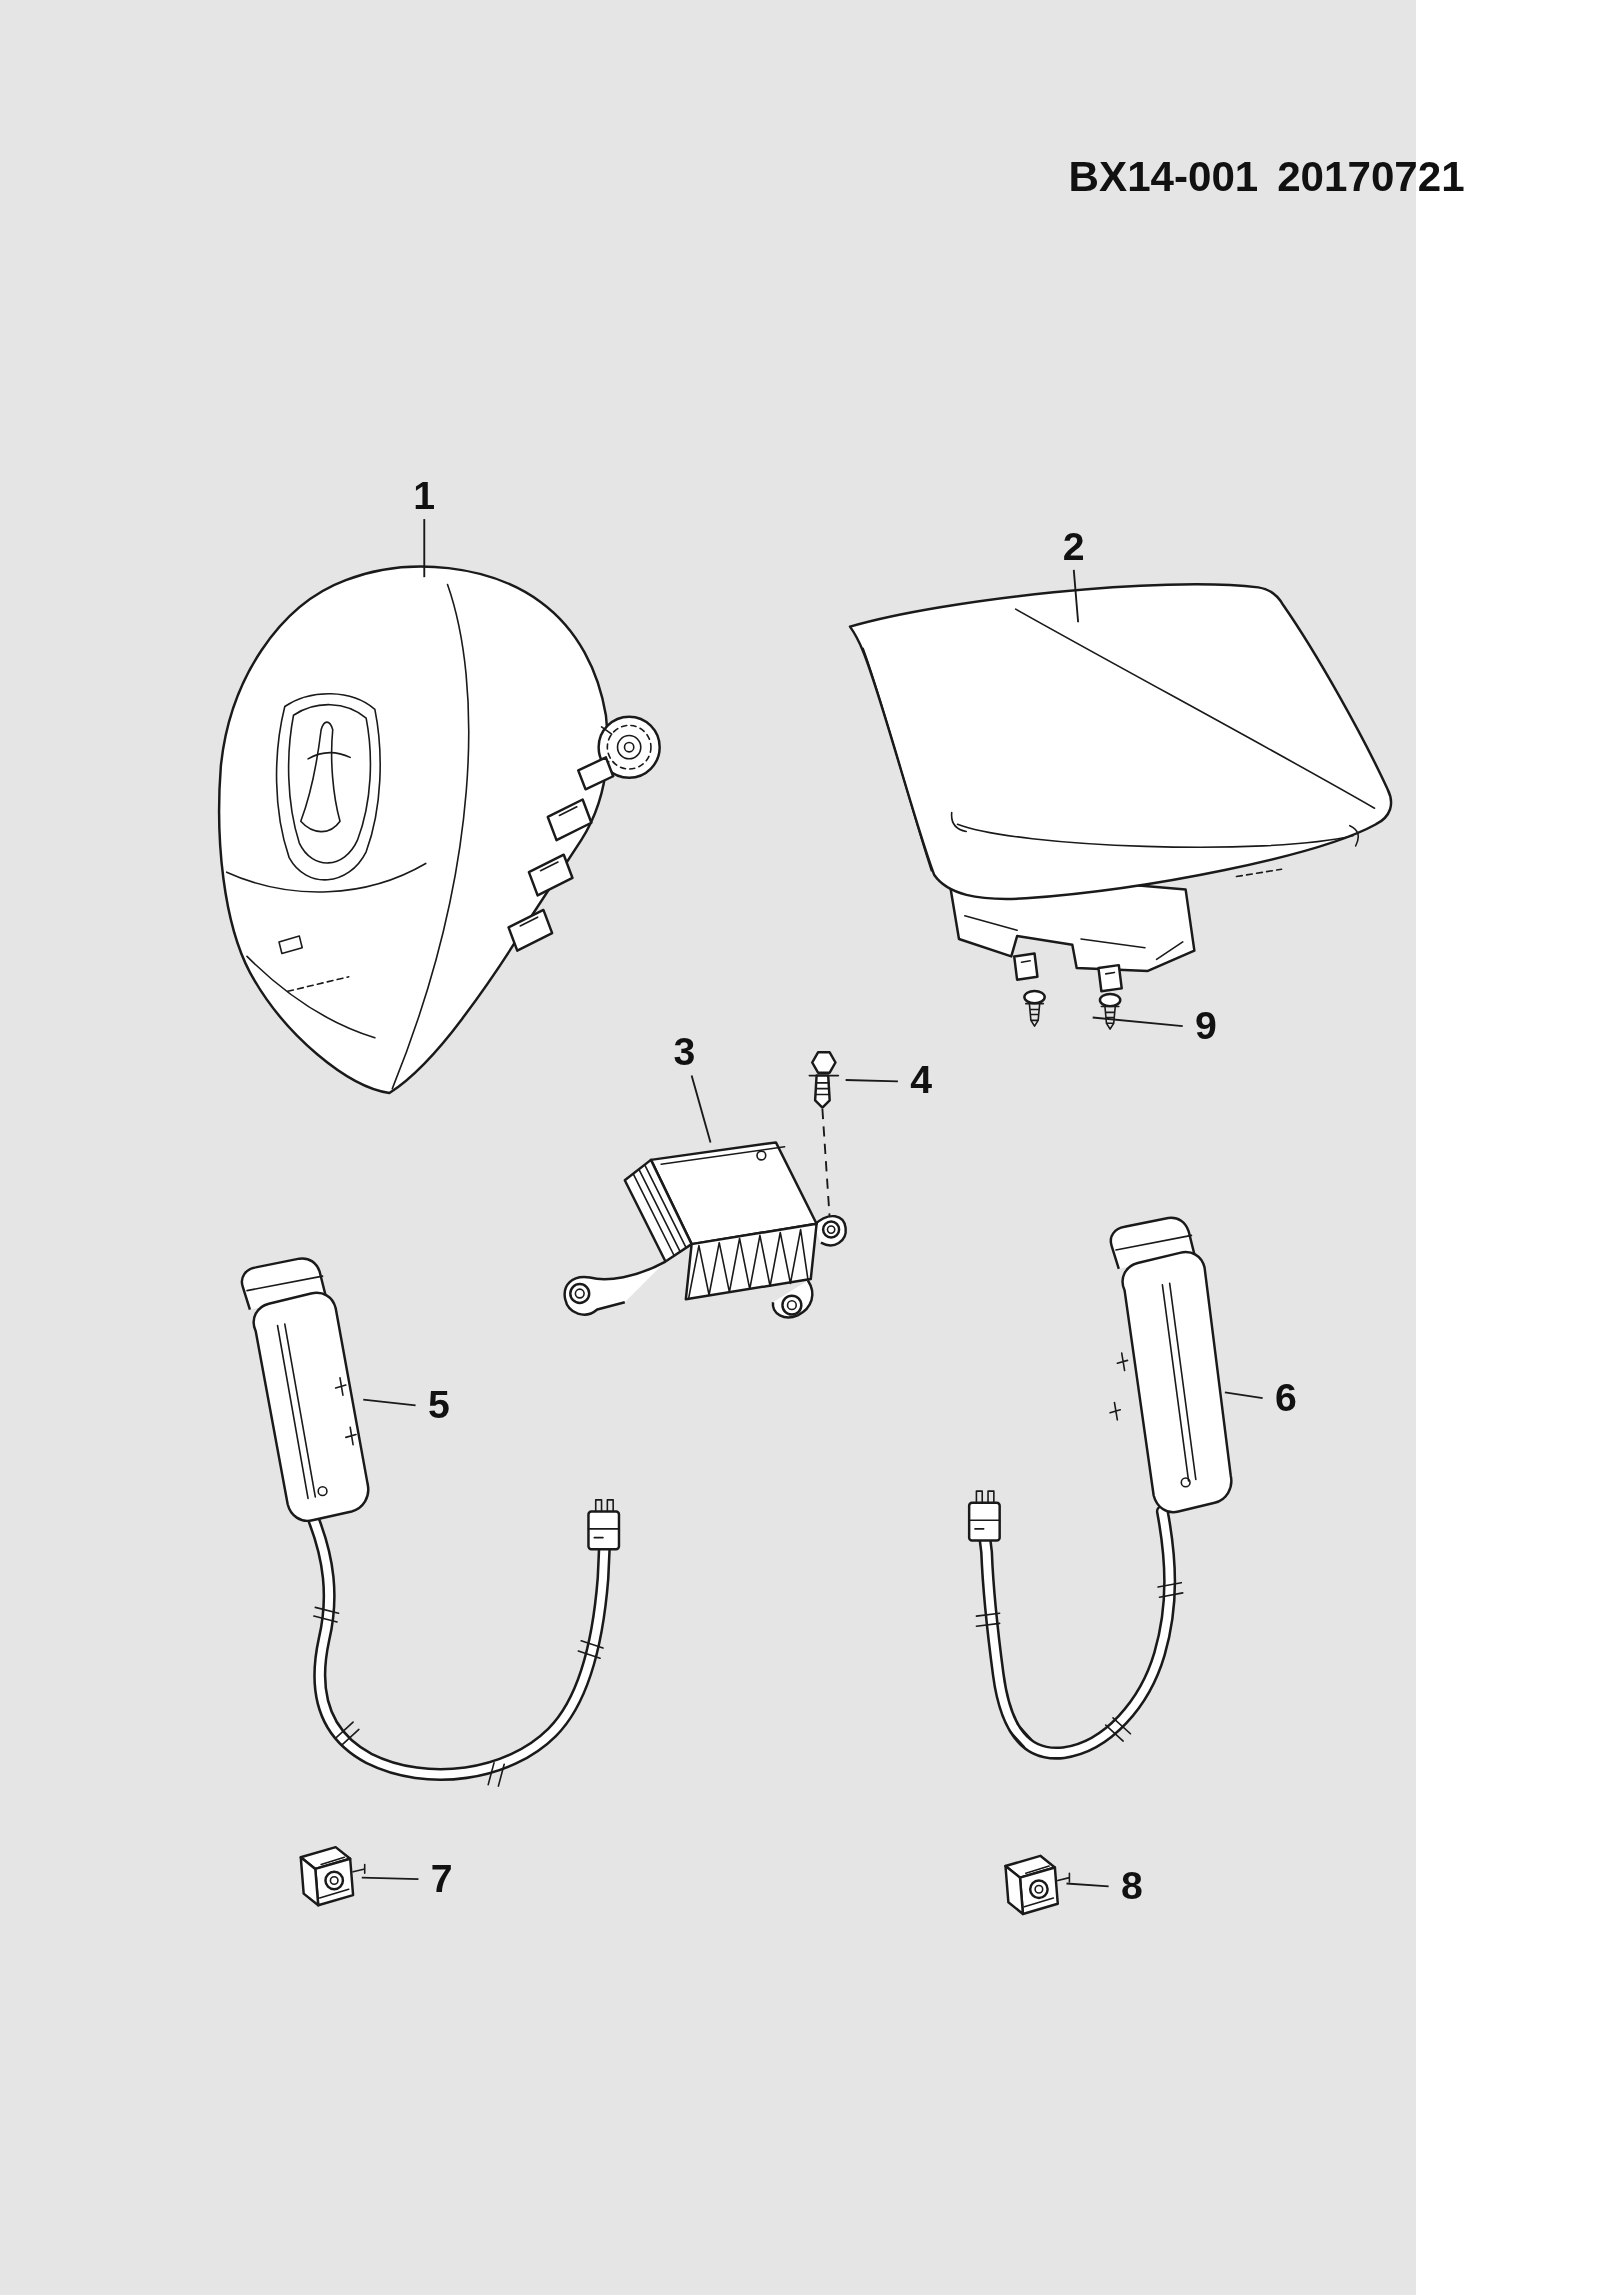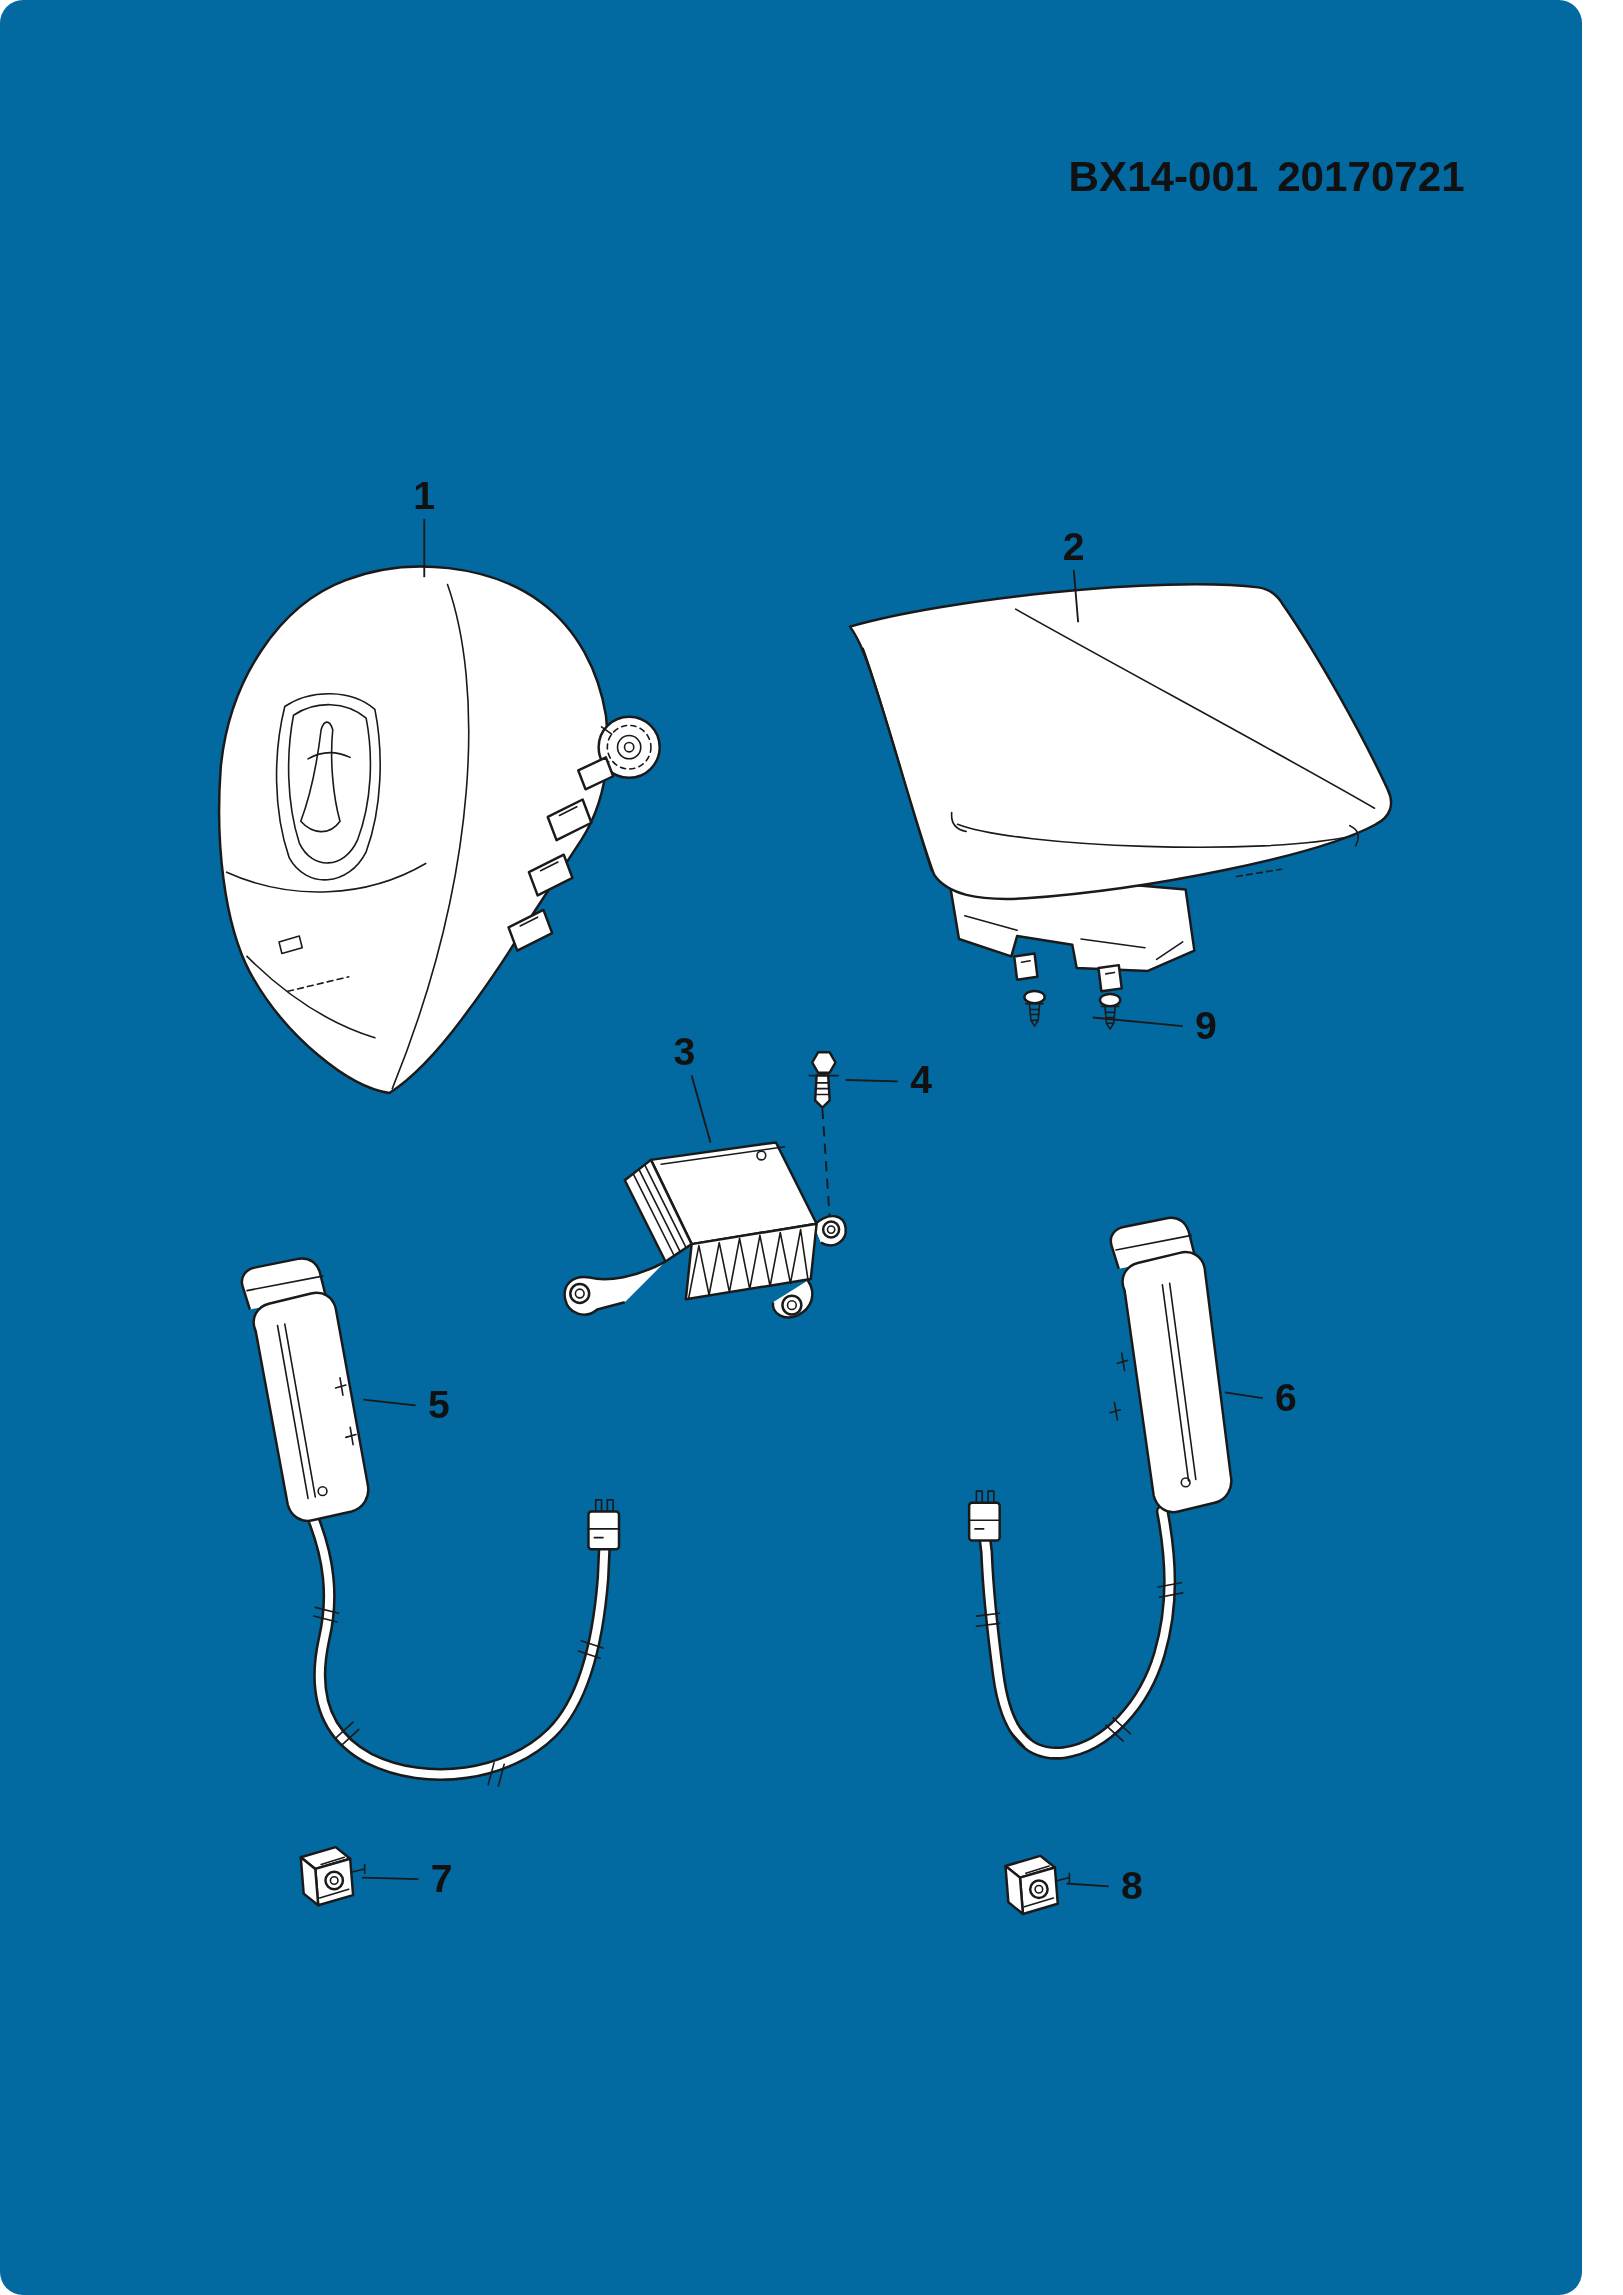--- a/index.html
+++ b/index.html
@@ -1,23 +1,22 @@
 <!DOCTYPE html>
 <html style="font-size:10.5px"><head>
 <meta charset="utf-8">
 <style>
   * { margin:0; padding:0; box-sizing:border-box; }
   html, body { background:#ffffff; }
   .page {
     position:relative;
-    width:1582px;
+    width:1416px;
     height:2295px;
-    background:#0369a1;
+    background:#e5e5e5;
     font-family:"Liberation Sans", sans-serif;
-    border-radius:23px;
   }
   svg.diagram { display:block; width:1623px; height:2295px; }
 
   .header-text {
     font-family:"Liberation Sans", sans-serif;
     font-weight:bold;
     font-size:29px;
     fill:#111111;
   }
   .callout-num {

